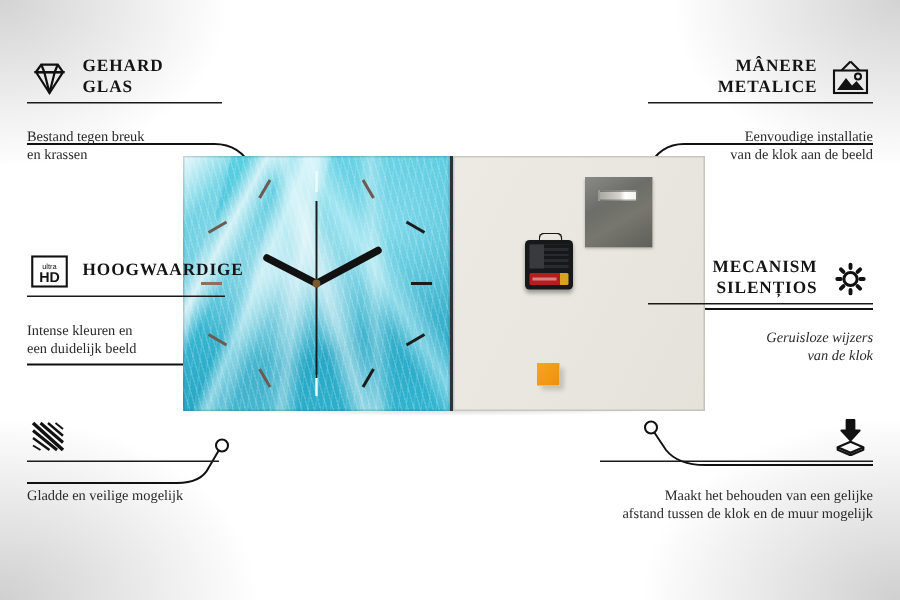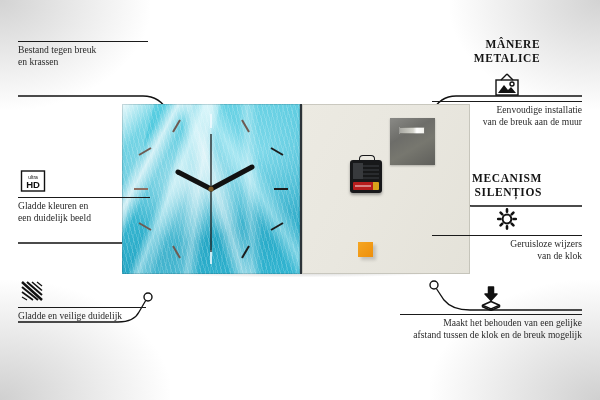--- a/index.html
+++ b/index.html
@@ -18,29 +18,29 @@
   .vig.tr{right:0;top:0;width:150px;height:110px;
     background:radial-gradient(ellipse at 100% 0%, rgba(150,150,150,.42), rgba(255,255,255,0) 72%);}
   .vig.bl{left:0;bottom:0;width:170px;height:120px;
     background:radial-gradient(ellipse at 0% 100%, rgba(150,150,150,.45), rgba(255,255,255,0) 72%);}
   .vig.br{right:0;bottom:0;width:170px;height:120px;
     background:radial-gradient(ellipse at 100% 100%, rgba(150,150,150,.45), rgba(255,255,255,0) 72%);}
 
   
   .feature{position:absolute;}
   .feat-head{display:flex;align-items:center;gap:7px;}
-  .feat-head.right{flex-direction:column;justify-content:space-between;}
+  .feat-head.right{justify-content:flex-end;}
   .feat-title{
     font-size:11.5px;letter-spacing:.6px;font-weight:700;color:#141414;
     line-height:13.5px;text-transform:uppercase;
   }
   .feat-title.ralign{text-align:right;}
   .feat-rule{height:0;border-top:1.3px solid #1a1a1a;margin-top:3px;}
   .feat-desc{
-    font-size:9.6px;line-height:11.6px;color:#2a2a2a;margin-top:2px;
+    font-size:9.6px;line-height:11.6px;color:#2a2a2a;margin-top:17px;
   }
   .feat-desc.ralign{text-align:right;}
 
   .ico{flex:0 0 auto;display:block;}
 
   
   #wires{position:absolute;left:0;top:0;width:600px;height:400px;pointer-events:none;}
 
   
   #product{position:absolute;left:122px;top:104px;width:348px;height:170px;}
@@ -200,107 +200,121 @@
       <div id="movement">
         <div class="tab"></div>
         <div class="grid"></div>
         <div class="batt"></div>
       </div>
       <div id="spacer"></div>
     </div>
   </div>
 
   <div class="feature" style="left:18px;top:38px;width:150px;">
+    <div class="feat-head">
+      <svg class="ico" width="30" height="26" viewBox="0 0 30 26">
+        <g fill="none" stroke="#111" stroke-width="1.5">
+          <path d="M6,9 L15,23 L24,9 Z"></path>
+          <path d="M6,9 L9.5,4 H20.5 L24,9 Z"></path>
+          <path d="M9.5,4 L11.5,9 M20.5,4 L18.5,9 M6,9 H24 M11.5,9 L15,23 M18.5,9 L15,23"></path>
+        </g>
+      </svg>
+      <div>
+        <div class="feat-title">GEHARD</div>
+        <div class="feat-title">GLAS</div>
+      </div>
+    </div>
     <div class="feat-rule" style="width:130px;"></div>
     <div class="feat-desc" style="white-space:pre-line;">Bestand tegen breuk
 en krassen</div>
   </div>
 
   <div class="feature" style="left:18px;top:168px;width:152px;">
     <div class="feat-head">
       <svg class="ico" width="30" height="26" viewBox="0 0 30 26">
         <rect x="3.5" y="3" width="23" height="20" fill="none" stroke="#111" stroke-width="1.4"></rect>
         <text x="15" y="11" font-family="Liberation Sans, sans-serif" font-size="5" text-anchor="middle" fill="#111">ultra</text>
         <text x="15" y="20" font-family="Liberation Sans, sans-serif" font-size="9.5" font-weight="bold" text-anchor="middle" fill="#111">HD</text>
       </svg>
       <div>
+        <div class="feat-title">HOOGWAARDIGE</div>
       </div>
     </div>
     <div class="feat-rule" style="width:132px;"></div>
-    <div class="feat-desc" style="white-space:pre-line;">Gladde kleuren en
+    <div class="feat-desc" style="white-space:pre-line;">Intense kleuren en
 een duidelijk beeld</div>
   </div>
 
   <div class="feature" style="left:18px;top:278px;width:146px;">
     <div class="feat-head">
       <svg class="ico" width="30" height="26" viewBox="0 0 30 26">
         <g stroke="#111" stroke-linecap="butt">
           <line x1="4" y1="4" x2="24" y2="22" stroke-width="2.4"></line>
           <line x1="9" y1="4" x2="24" y2="17" stroke-width="2"></line>
           <line x1="14" y1="4" x2="24" y2="12.5" stroke-width="1.6"></line>
           <line x1="19" y1="4" x2="24" y2="8" stroke-width="1.2"></line>
           <line x1="4" y1="9" x2="20" y2="22" stroke-width="2"></line>
           <line x1="4" y1="14" x2="15" y2="22" stroke-width="1.6"></line>
           <line x1="4" y1="19" x2="9" y2="22" stroke-width="1.2"></line>
         </g>
       </svg>
     </div>
     <div class="feat-rule" style="width:128px;"></div>
-    <div class="feat-desc" style="white-space:pre-line;">Gladde en veilige duidelijk</div>
+    <div class="feat-desc" style="white-space:pre-line;">Gladde en veilige mogelijk</div>
   </div>
 
   <div class="feature" style="left:432px;top:38px;width:150px;">
     <div class="feat-head right">
       <div>
         <div class="feat-title ralign">MÂNERE</div>
         <div class="feat-title ralign">METALICE</div>
       </div>
       <svg class="ico" width="30" height="26" viewBox="0 0 30 26">
         <g fill="none" stroke="#111" stroke-width="1.4">
           <rect x="4" y="8" width="22" height="15"></rect>
           <path d="M15,2 L9,8 M15,2 L21,8"></path>
           <path d="M6,21 L12,13 L16,18 L19,15 L24,21 Z" fill="#111" stroke="none"></path>
           <circle cx="20" cy="12" r="2"></circle>
         </g>
       </svg>
     </div>
     <div class="feat-rule" style="width:150px;"></div>
     <div class="feat-desc ralign" style="white-space:pre-line;">Eenvoudige installatie
-van de breuk aan de muur</div>
+van de klok aan de beeld</div>
   </div>
 
   <div class="feature" style="left:432px;top:172px;width:150px;">
     <div class="feat-head right">
       <div>
         <div class="feat-title ralign">MECANISM</div>
         <div class="feat-title ralign">SILENȚIOS</div>
       </div>
       <svg class="ico" width="30" height="26" viewBox="0 0 30 26">
         <g fill="none" stroke="#111" stroke-width="2">
           <circle cx="15" cy="13" r="4.4"></circle>
           <path d="M15,3.4 v2.3 M15,20.3 v2.3 M6.2,13 h2.3 M21.5,13 h2.3
                    M8.6,6.6 l1.7,1.7 M19.7,17.7 l1.7,1.7 M21.4,6.6 l-1.7,1.7 M10.3,17.7 l-1.7,1.7" stroke-linecap="round" stroke-width="2.6"></path>
         </g>
       </svg>
     </div>
     <div class="feat-rule" style="width:150px;"></div>
-    <div class="feat-desc ralign" style="white-space:pre-line;">Geruisloze wijzers
+    <div class="feat-desc ralign" style="white-space:pre-line;font-style:italic;">Geruisloze wijzers
 van de klok</div>
   </div>
 
   <div class="feature" style="left:400px;top:278px;width:182px;">
     <div class="feat-head right">
       <div>
       </div>
       <svg class="ico" width="30" height="26" viewBox="0 0 30 26">
         <g fill="none" stroke="#111" stroke-width="1.5" stroke-linejoin="round">
           <path d="M12.5,2 h5 v7 h3.5 L15,15.5 L9,9 h3.5 Z" fill="#111"></path>
           <path d="M15,16.5 L23.5,20.2 L15,23.9 L6.5,20.2 Z"></path>
           <path d="M6.5,20.2 v1.6 L15,25.5 L23.5,21.8 v-1.6"></path>
         </g>
       </svg>
     </div>
     <div class="feat-rule" style="width:182px;"></div>
     <div class="feat-desc ralign" style="white-space:pre-line;">Maakt het behouden van een gelijke
-afstand tussen de klok en de breuk mogelijk</div>
+afstand tussen de klok en de muur mogelijk</div>
   </div>
 
 </div>
 
 </body></html>

